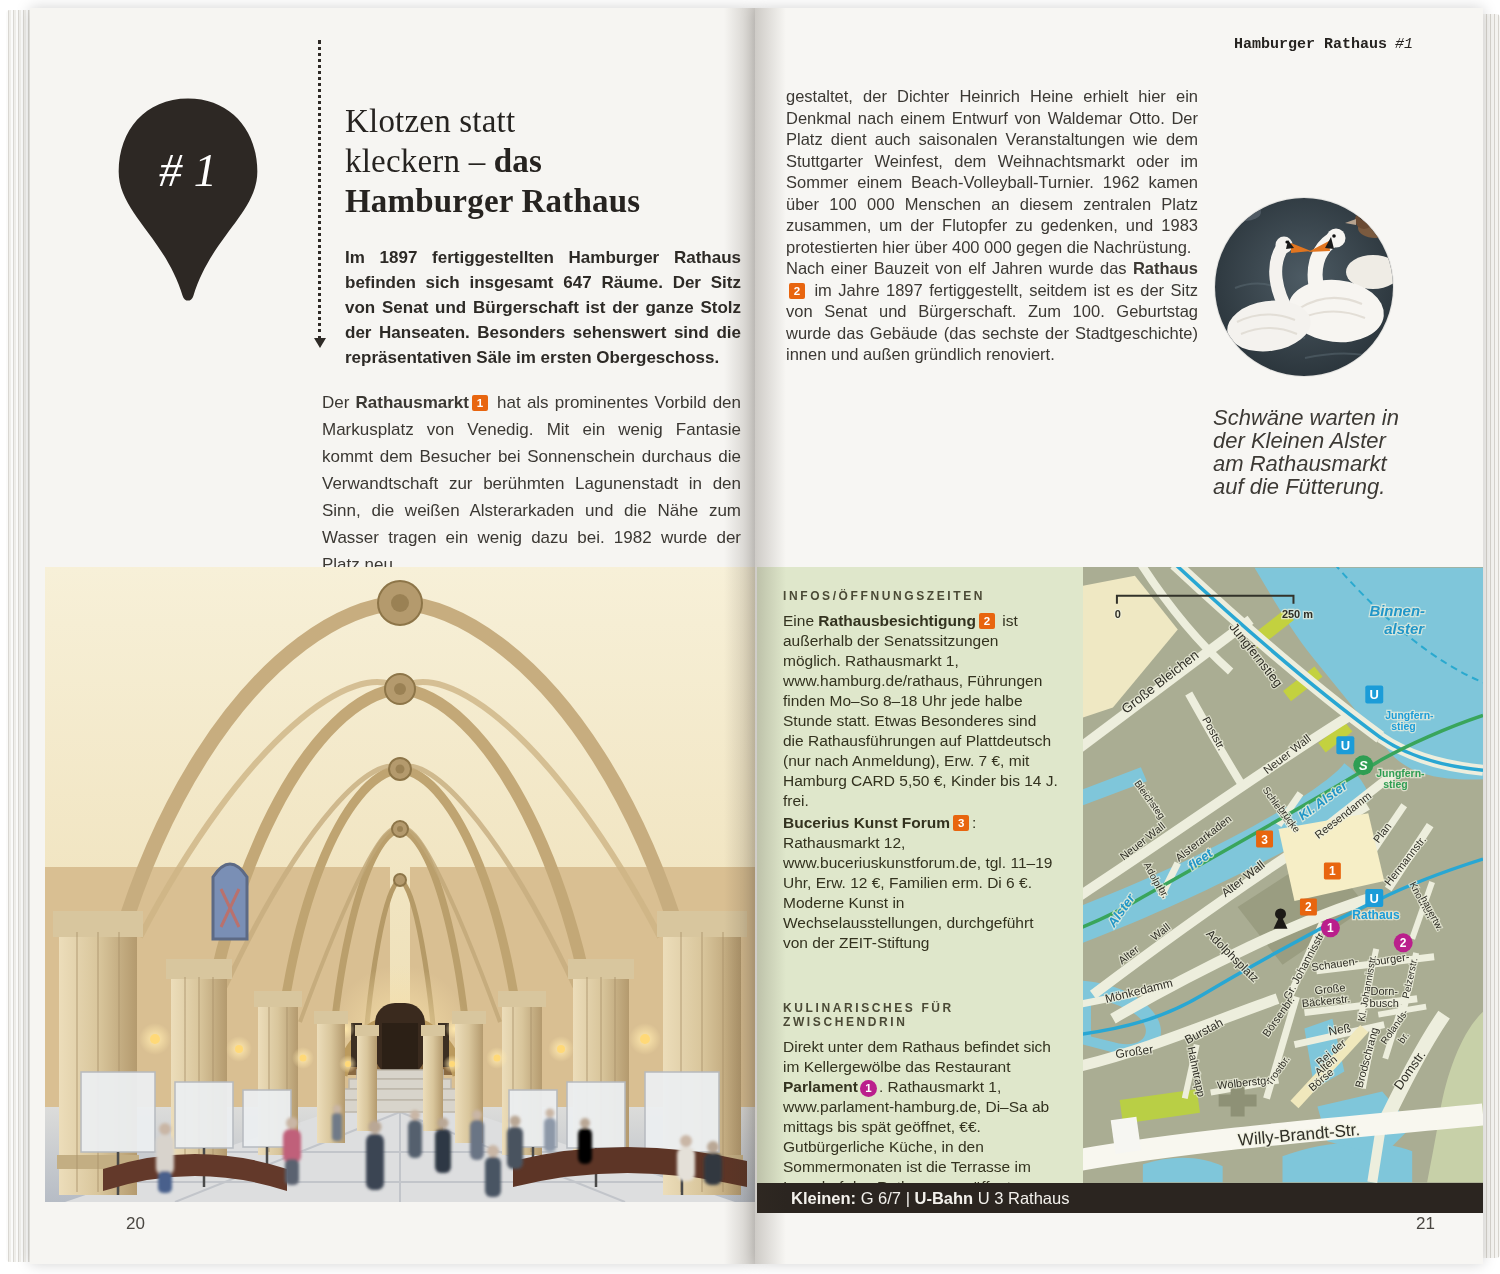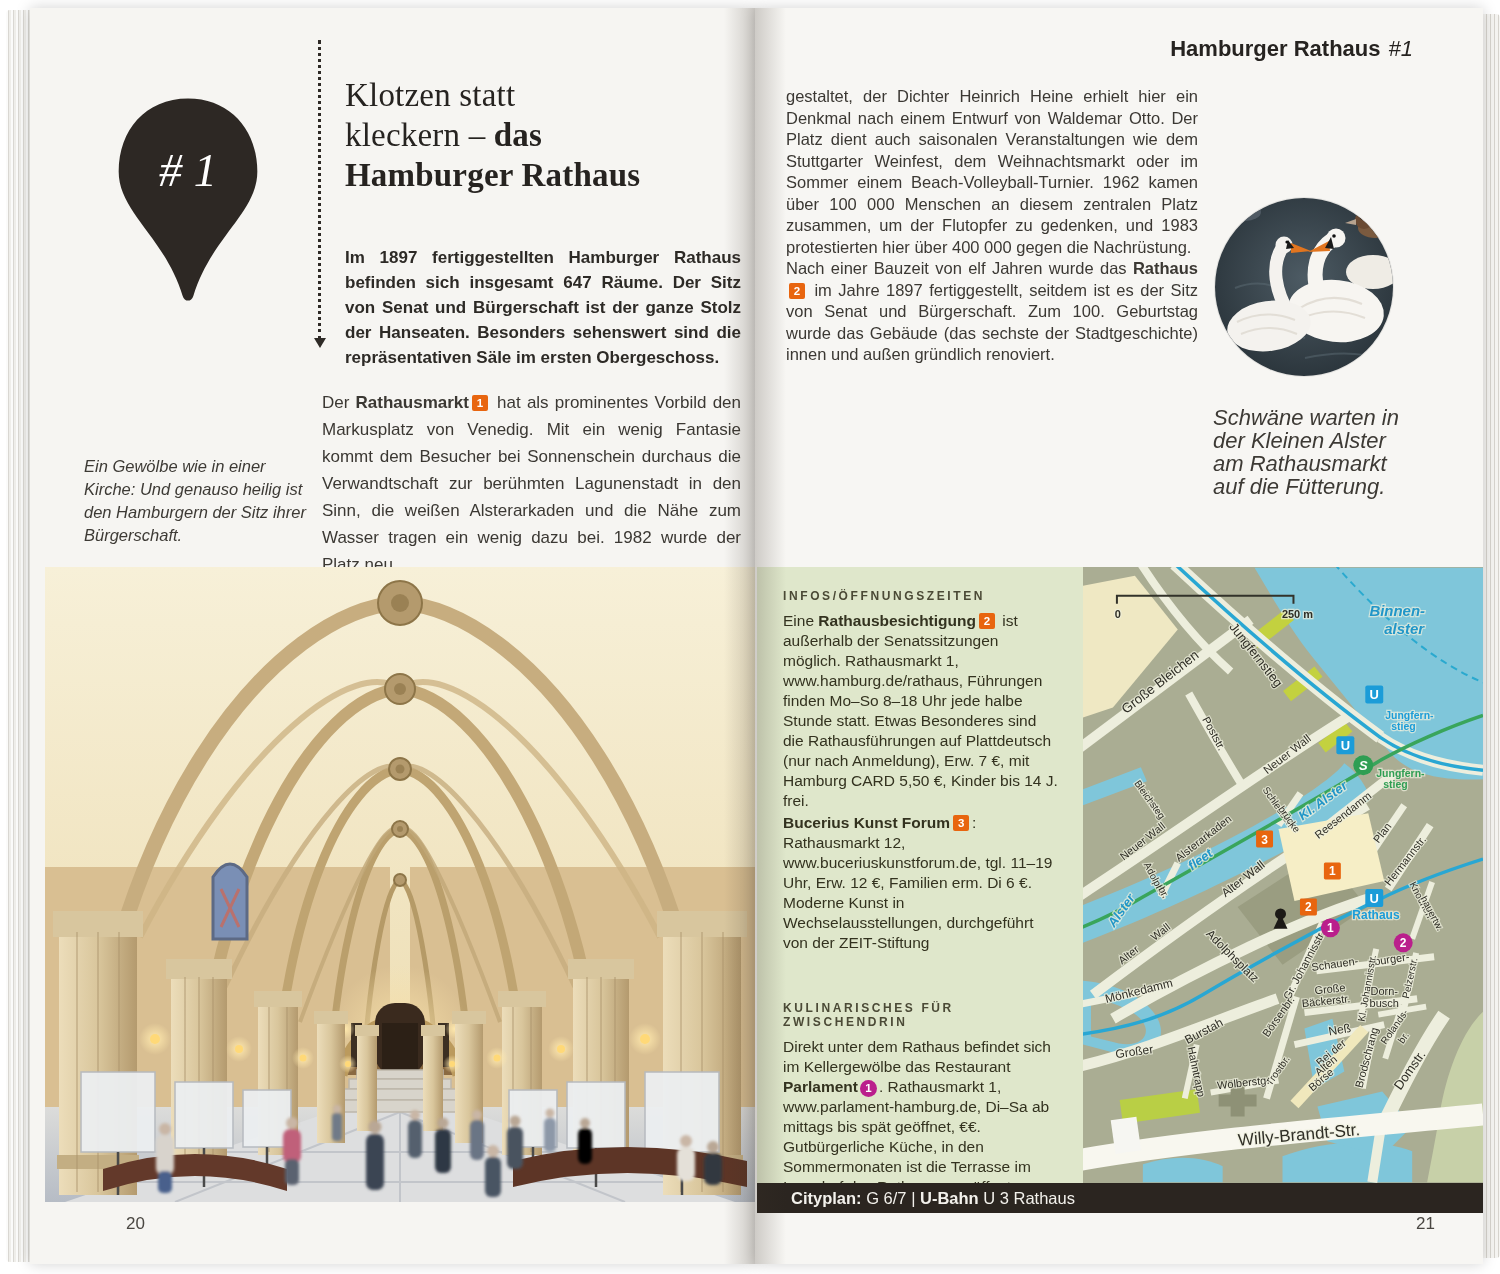--- a/index.html
+++ b/index.html
@@ -13,21 +13,21 @@
      background:repeating-linear-gradient(90deg,#fbfbfa 0 2px,#d9d7d2 2px 3px,#efeeea 3px 5px);}
   #stack-right{position:absolute;right:0;top:14px;bottom:16px;width:22px;border-radius:0 4px 4px 0;
      background:repeating-linear-gradient(90deg,#d6d3cd 0 1px,#f5f4f1 1px 4px);}
   #gutter{position:absolute;left:724px;top:8px;bottom:10px;width:62px;pointer-events:none;
      background:linear-gradient(90deg,rgba(0,0,0,0) 0%,rgba(60,50,40,.22) 50%,rgba(0,0,0,0) 100%);}
 
   
   #pin{position:absolute;left:108px;top:82px;width:160px;height:235px;}
   #dotted-arrow{position:absolute;left:318px;top:40px;height:300px;border-left:3px dotted #2e2a26;}
   #dotted-arrow:after{content:"";position:absolute;left:-7px;bottom:-14px;border:6px solid transparent;border-top:10px solid #2e2a26;}
-  #title{position:absolute;left:345px;top:75px;width:400px;font-family:"Liberation Serif",serif;
+  #title{position:absolute;left:345px;top:101px;width:400px;font-family:"Liberation Serif",serif;
      font-size:33px;line-height:40px;color:#262320;letter-spacing:.2px;}
   #title b{font-weight:700;}
   #lead{position:absolute;left:345px;top:228px;width:396px;font-weight:bold;font-size:17px;line-height:25px;
      text-align:justify;color:#2d2a26;}
   #body-left{position:absolute;left:322px;top:372px;width:419px;font-size:17px;line-height:27px;
      text-align:justify;color:#3b3833;}
   #margin-caption{position:absolute;left:84px;top:438px;width:222px;font-style:italic;font-size:16.5px;
      line-height:23px;color:#3d3a35;}
   .marker-orange{display:inline-block;width:16px;height:16px;background:#e8650f;color:#fff;
      font-size:11.5px;font-weight:bold;font-style:normal;text-align:center;line-height:16px;border-radius:2px;
@@ -35,21 +35,21 @@
   .marker-magenta{display:inline-block;width:17px;height:17px;background:#ba1f8c;color:#fff;
      font-size:11.5px;font-weight:bold;text-align:center;line-height:17px;border-radius:50%;
      vertical-align:0px;margin:0 2px;}
   #photo-left{position:absolute;left:45px;top:567px;width:710px;height:635px;overflow:hidden;background:#efe5c9;}
   .pagenum{position:absolute;bottom:30px;font-size:17px;color:#4a4742;}
   #pagenum-left{left:96px;}
   #pagenum-right{right:48px;}
 
   
   #running-head{position:absolute;left:785px;top:36px;width:628px;text-align:right;
-     font-family:Liberation Sans, sans-serif;font-size:22px;color:#262320;}
+     font-family:Liberation Mono, monospace;font-size:15px;color:#262320;}
   #running-head .num{font-style:italic;font-weight:400;padding-left:8px;}
   #col1{position:absolute;left:786px;top:86px;width:412px;font-size:16.5px;line-height:21.5px;
      text-align:justify;color:#3b3833;}
   #col1 .subhead{font-family:"Liberation Serif",serif;font-weight:bold;font-size:20px;line-height:23px;
      text-align:left;color:#262320;margin:16px 0 8px 0;}
   #swan-photo{position:absolute;left:1215px;top:198px;width:178px;height:178px;border-radius:50%;overflow:hidden;
      box-shadow:0 0 0 1px rgba(0,0,0,.08);}
   #swan-caption{position:absolute;left:1213px;top:384px;width:196px;font-style:italic;font-size:22px;
      line-height:23px;color:#3d3a35;}
   #infobox{position:absolute;left:757px;top:567px;width:326px;height:616px;background:#dfe7cb;
@@ -86,21 +86,20 @@
   <div id="title">
     <span>Klotzen statt</span><br>
     <span>kleckern – </span><b>das</b><br>
     <b>Hamburger Rathaus</b>
   </div>
 
   <p id="lead">Im 1897 fertiggestellten Hamburger Rathaus befinden sich insgesamt 647 Räume. Der Sitz von Senat und Bürgerschaft ist der ganze Stolz der Hanseaten. Besonders sehenswert sind die repräsentativen Säle im ersten Obergeschoss.</p>
 
   <p id="body-left"><span>Der </span><b>Rathausmarkt</b><span class="marker-orange">1</span><span> hat als prominentes Vorbild den Markusplatz von Venedig. Mit ein wenig Fantasie kommt dem Besucher bei Sonnenschein durchaus die Verwandtschaft zur berühmten Lagunenstadt in den Sinn, die weißen Alsterarkaden und die Nähe zum Wasser tragen ein wenig dazu bei. 1982 wurde der Platz neu</span></p>
 
-  <p id="margin-caption">Ein Gewölbe wie in einer Kirche: Und genauso heilig ist den Hamburgern der Sitz ihrer Bürgerschaft.</p>
 
   <figure id="photo-left" style="margin:0">
     <svg width="710" height="635" viewBox="0 0 710 635">
       <defs>
         <linearGradient id="ceil" x1="0" y1="0" x2="0" y2="1">
           <stop offset="0" stop-color="#f7f0d8"></stop>
             <stop offset="1" stop-color="#eedfb6"></stop>
         </linearGradient>
         <linearGradient id="colg" x1="0" y1="0" x2="1" y2="0">
           <stop offset="0" stop-color="#ecddba"></stop>
@@ -555,16 +554,16 @@
           <circle cx="248" cy="361" r="9.5" fill="#ba1f8c"></circle>
           <text x="248" y="365.5" text-anchor="middle" font-size="12" font-weight="bold" fill="#fff">1</text>
         </g>
         <g>
           <circle cx="321" cy="376" r="9.5" fill="#ba1f8c"></circle>
           <text x="321" y="380.5" text-anchor="middle" font-size="12" font-weight="bold" fill="#fff">2</text>
         </g>
       </svg>
   </div>
 
-  <div id="footer-bar"><b>Cityplan:</b><span> G 6/7 </span><span>|</span><b> U-Bahn</b><span> U 3 Rathaus</span></div>
+  <div id="footer-bar"><b>Kleinen:</b><span> G 6/7 </span><span>|</span><b> U-Bahn</b><span> U 3 Rathaus</span></div>
 
   <div id="gutter"></div>
 </div>
 
 </body></html>

